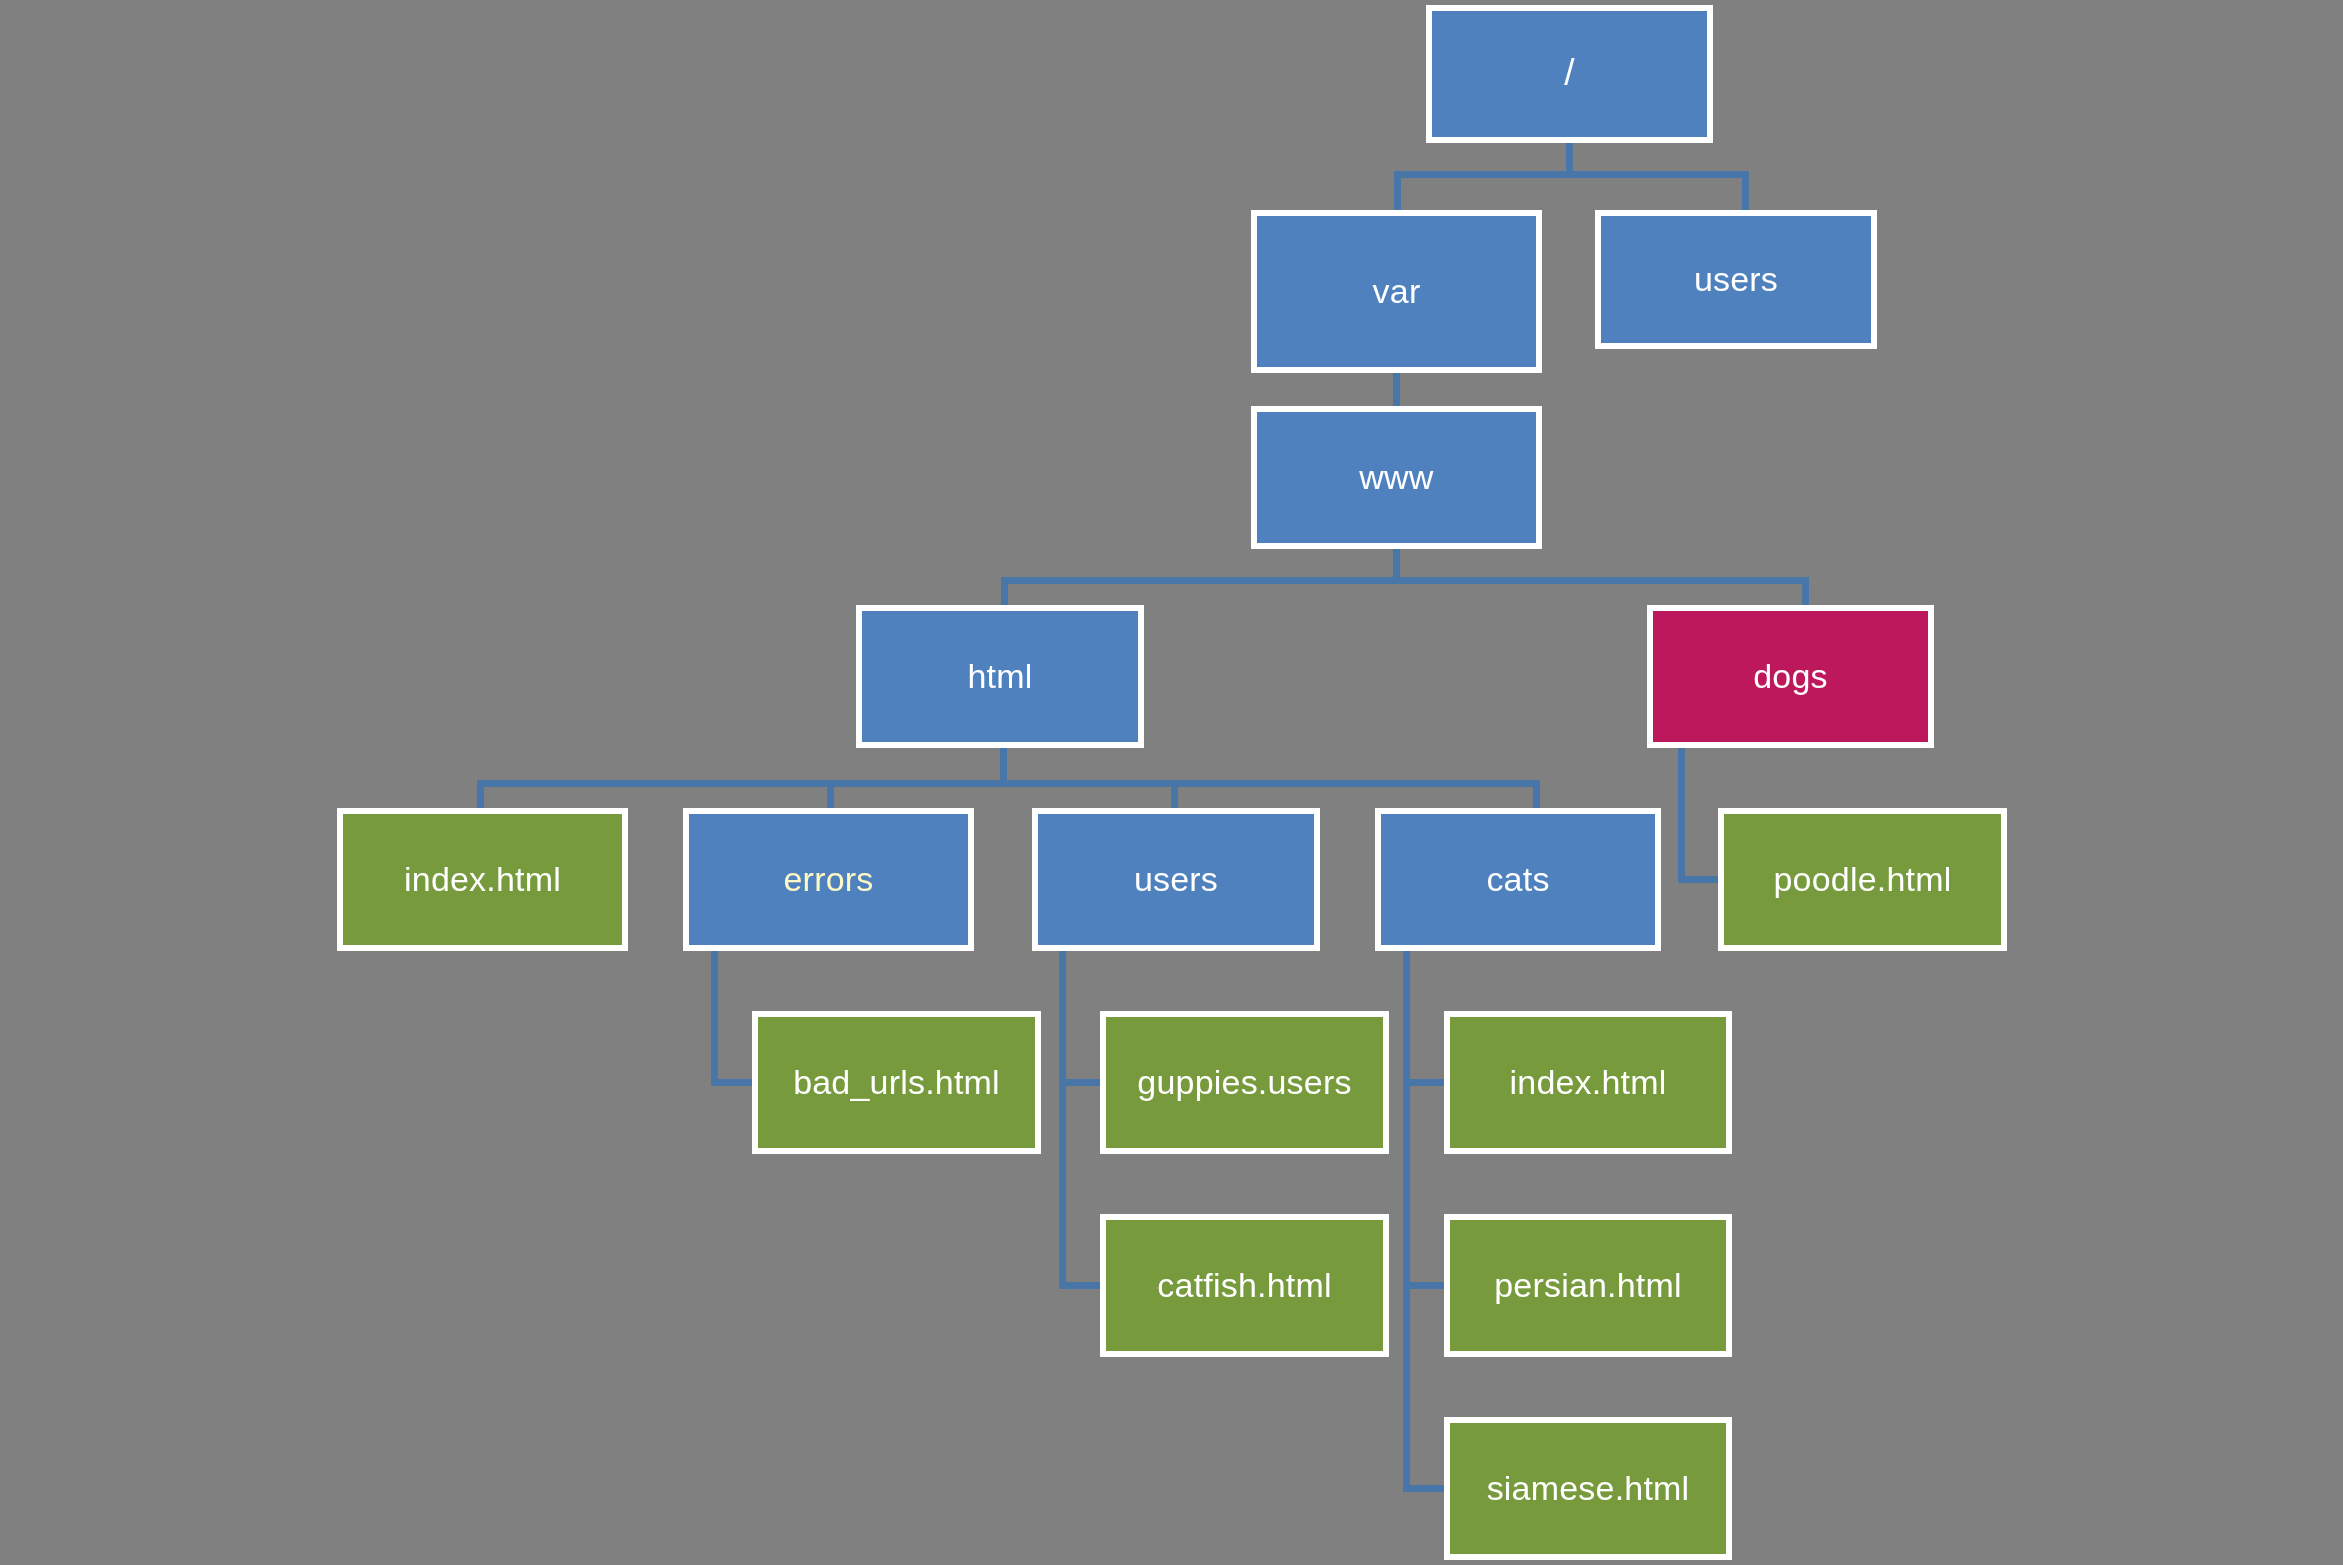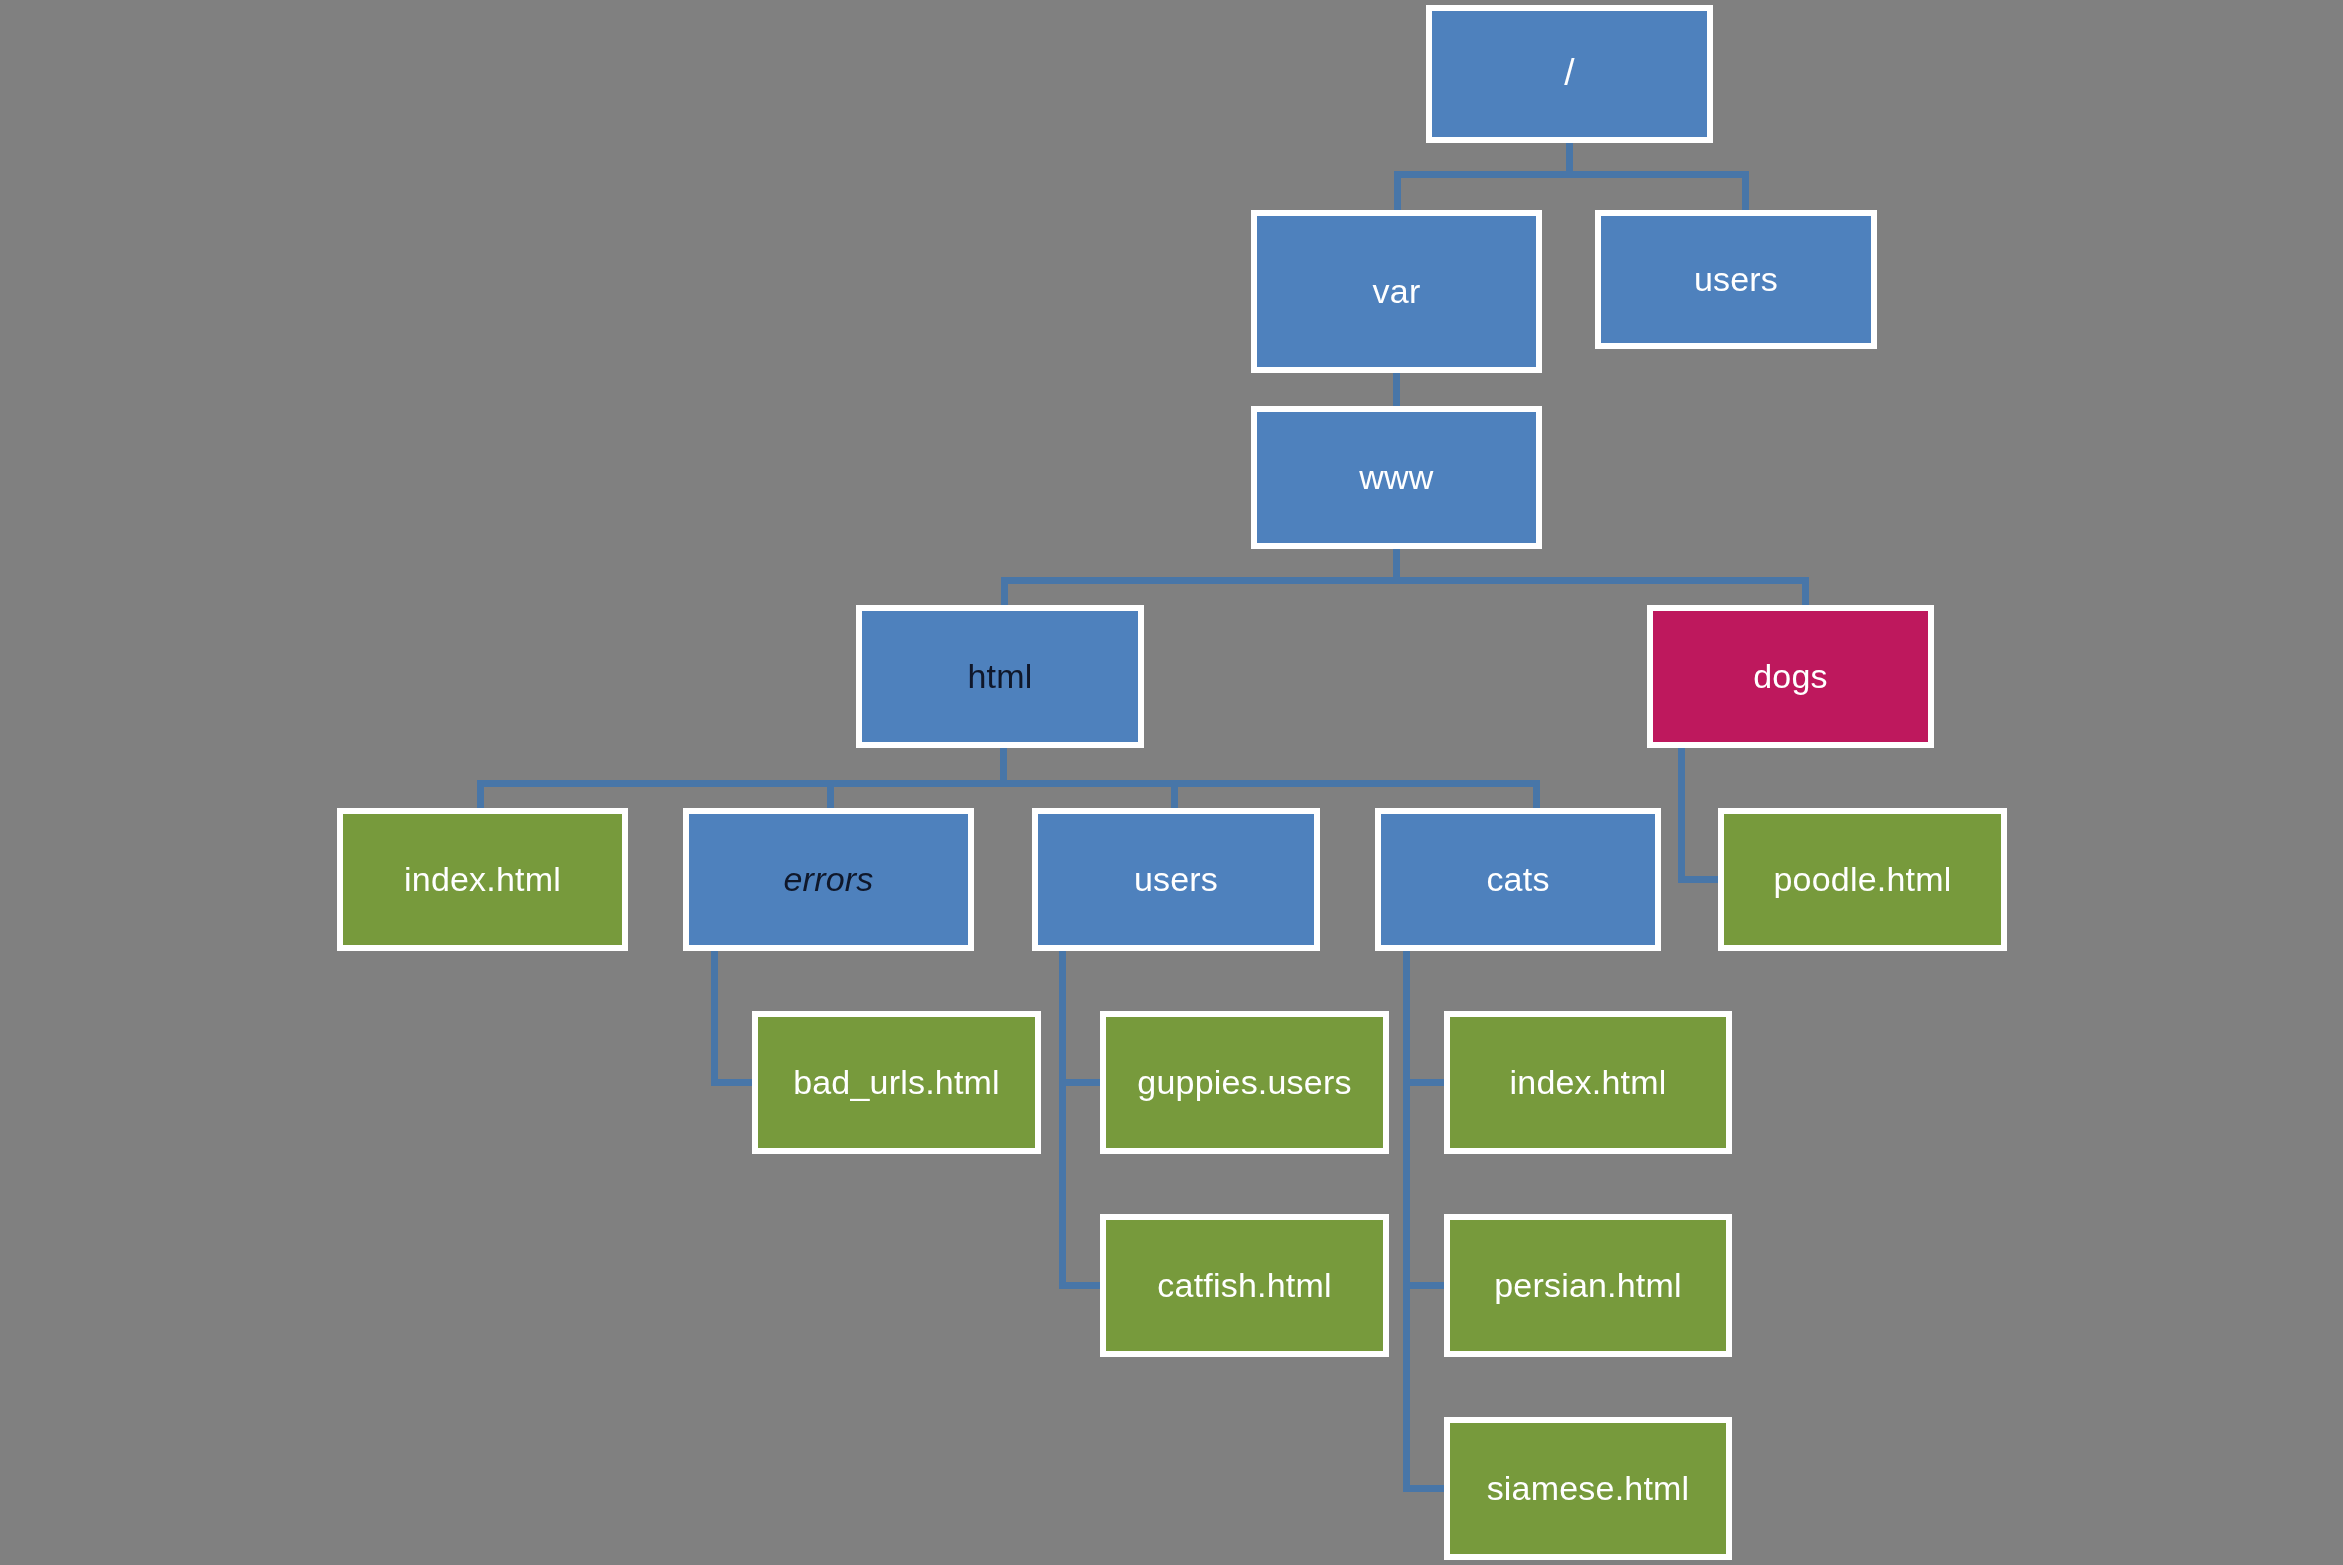--- a/index.html
+++ b/index.html
@@ -83,30 +83,30 @@
       <div class="node folder" style="left: 1251px; top: 210px; width: 291px; height: 163px; border-color: rgb(255, 255, 255); background: rgb(78, 129, 189);">
         <span class="label" style="color: rgb(255, 255, 255);">var</span>
       </div>
       <div class="node folder" style="left: 1595px; top: 210px; width: 282px; height: 139px; border-color: rgb(255, 255, 255); background: rgb(78, 129, 189);">
         <span class="label" style="color: rgb(255, 255, 255);">users</span>
       </div>
       <div class="node folder" style="left: 1251px; top: 406px; width: 291px; height: 143px; border-color: rgb(255, 255, 255); background: rgb(78, 129, 189);">
         <span class="label" style="color: rgb(255, 255, 255);">www</span>
       </div>
       <div class="node folder" style="left: 856px; top: 605px; width: 288px; height: 143px; border-color: rgb(255, 255, 255); background: rgb(78, 129, 189);">
-        <span class="label" style="color: #0f172a;">html</span>
+        <span class="label" style="color: #ffffff;">html</span>
       </div>
       <div class="node folder" style="left: 1647px; top: 605px; width: 287px; height: 143px; border-color: rgb(255, 255, 255); background: #be185d;">
         <span class="label" style="color: rgb(255, 255, 255);">dogs</span>
       </div>
       <div class="node file" style="left: 337px; top: 808px; width: 291px; height: 143px; border-color: rgb(255, 255, 255); background: rgb(119, 154, 60);">
         <span class="label" style="color: rgb(255, 255, 255);">index.html</span>
       </div>
       <div class="node folder" style="left: 683px; top: 808px; width: 291px; height: 143px; border-color: rgb(255, 255, 255); background: rgb(78, 129, 189);">
-        <span class="label" style="color: #0f172a; font-style: italic;">errors</span>
+        <span class="label" style="color: #fef9c3;">errors</span>
       </div>
       <div class="node folder" style="left: 1032px; top: 808px; width: 288px; height: 143px; border-color: rgb(255, 255, 255); background: rgb(78, 129, 189);">
         <span class="label" style="color: rgb(255, 255, 255);">users</span>
       </div>
       <div class="node folder" style="left: 1375px; top: 808px; width: 286px; height: 143px; border-color: rgb(255, 255, 255); background: rgb(78, 129, 189);">
         <span class="label" style="color: rgb(255, 255, 255);">cats</span>
       </div>
       <div class="node file" style="left: 1718px; top: 808px; width: 289px; height: 143px; border-color: rgb(255, 255, 255); background: rgb(119, 154, 60);">
         <span class="label" style="color: rgb(255, 255, 255);">poodle.html</span>
       </div>

